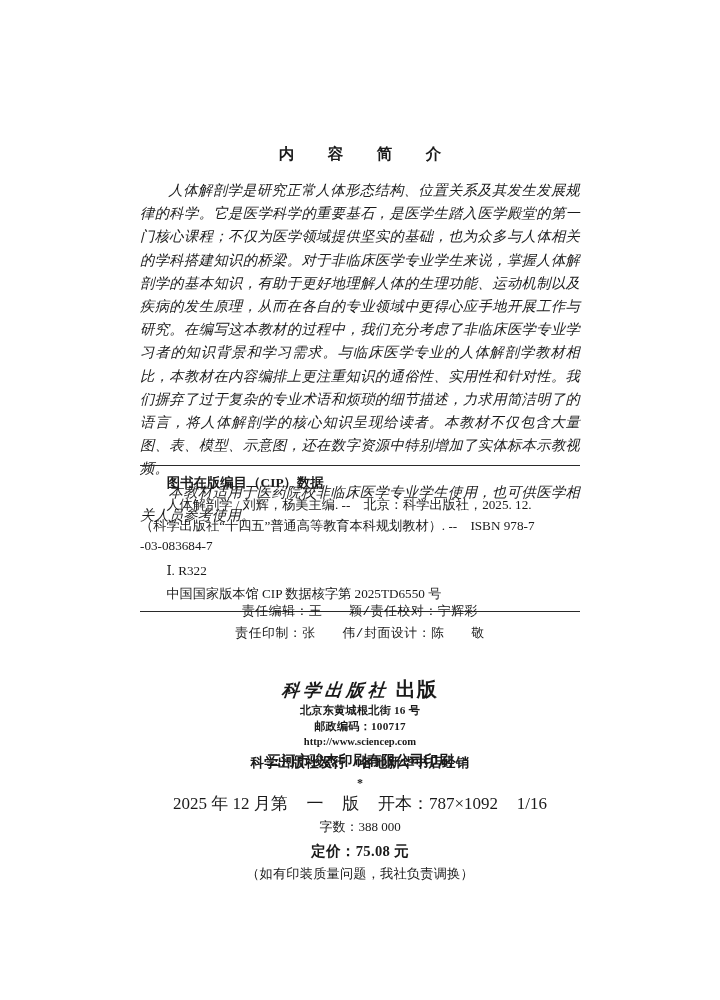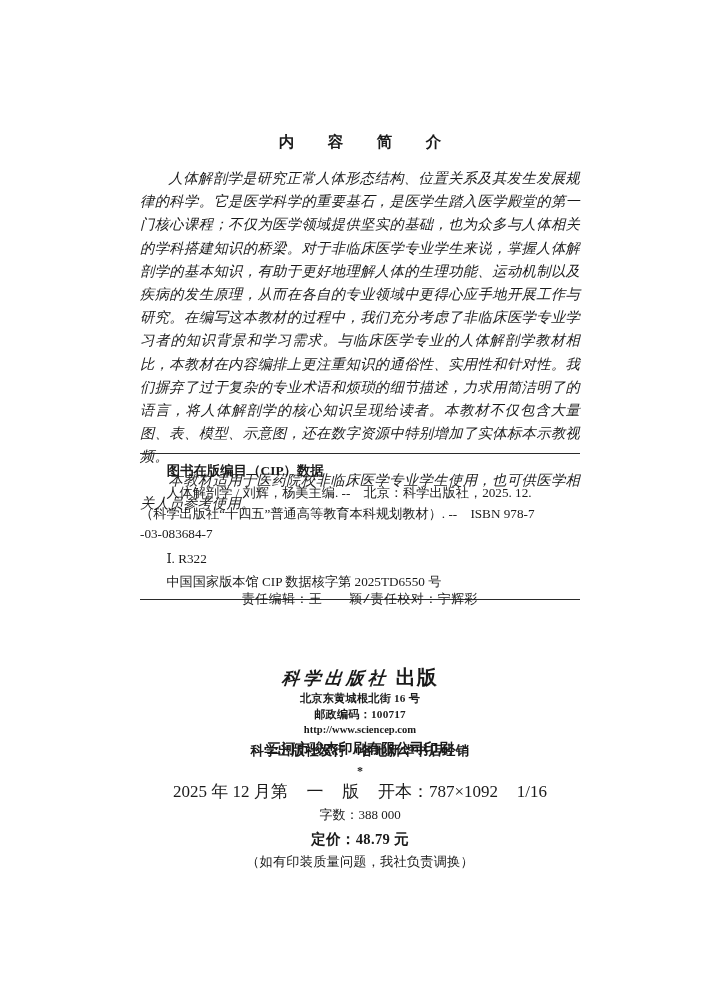--- a/index.html
+++ b/index.html
@@ -11,21 +11,21 @@
     width: 720px;
     height: 1000px;
     position: relative;
     font-family: "Liberation Serif", "DejaVu Serif", serif;
     color: #1a1a1a;
     overflow: hidden;
   }
 
   .page {
     position: absolute;
-    left: 0; top: 4px;
+    left: 0; top: 16px;
     width: 720px;
     height: 720px;
   }
 
   
   .summary-block {
     position: absolute;
     left: 140px;
     top: 128px;
     width: 440px;
@@ -223,20 +223,23 @@
     <div class="cip-line hang">（科学出版社“十四五”普通高等教育本科规划教材）. --　ISBN 978-7</div>
     <div class="cip-line hang">-03-083684-7</div>
     <div class="cip-class">Ⅰ. R322</div>
     <div class="cip-number">中国国家版本馆 CIP 数据核字第 2025TD6550 号</div>
   </div>
 
   <div class="credits">
     <div class="credit-line">
       <span>责任编辑：</span><span>王　　颖</span><span>/责任校对：</span><span>宁辉彩</span>
     </div>
+    <div class="credit-line">
+      <span>责任印制：</span><span>张　　伟</span><span>/封面设计：</span><span>陈　　敬</span>
+    </div>
   </div>
 
   <div class="imprint">
     <div class="publisher-row">
       <span class="publisher-logo">科学出版社</span><span class="publisher-verb">出版</span>
     </div>
     <div class="imprint-small">北京东黄城根北街 16 号</div>
     <div class="imprint-small">邮政编码：100717</div>
     <div class="imprint-url">http://www.sciencep.com</div>
     <div class="printer-line">三河市骏杰印刷有限公司印刷</div>
@@ -245,17 +248,17 @@
   <div class="specs">
     <div class="distrib-line">科学出版社发行　各地新华书店经销</div>
     <div class="star-sep">*</div>
 
     <div class="spec-line">
       <span>2025 年 12 月第</span><span class="gap"></span><span>一</span><span class="gap"></span><span>版</span><span class="gap"></span><span>开本：</span><span>787×1092</span><span class="gap"></span><span>1/16</span>
     </div>
 
 
     <div class="words-line">字数：388 000</div>
-    <div class="price-line">定价：48.79 元</div>
+    <div class="price-line">定价：75.08 元</div>
     <div class="notice-line">（如有印装质量问题，我社负责调换）</div>
   </div>
 
 </div>
 
 </body></html>

